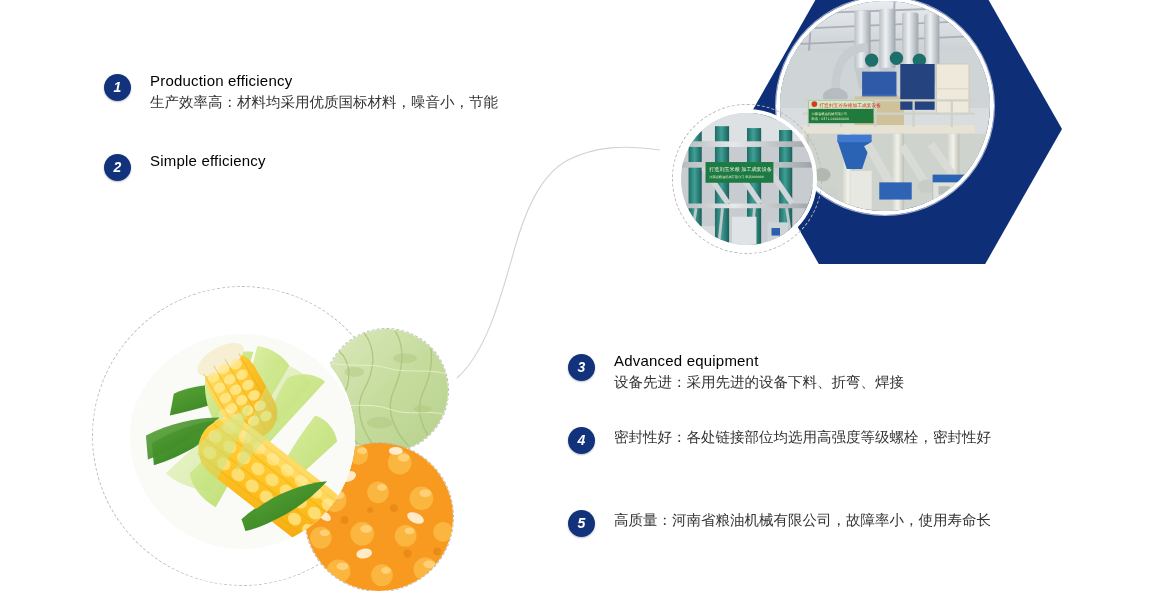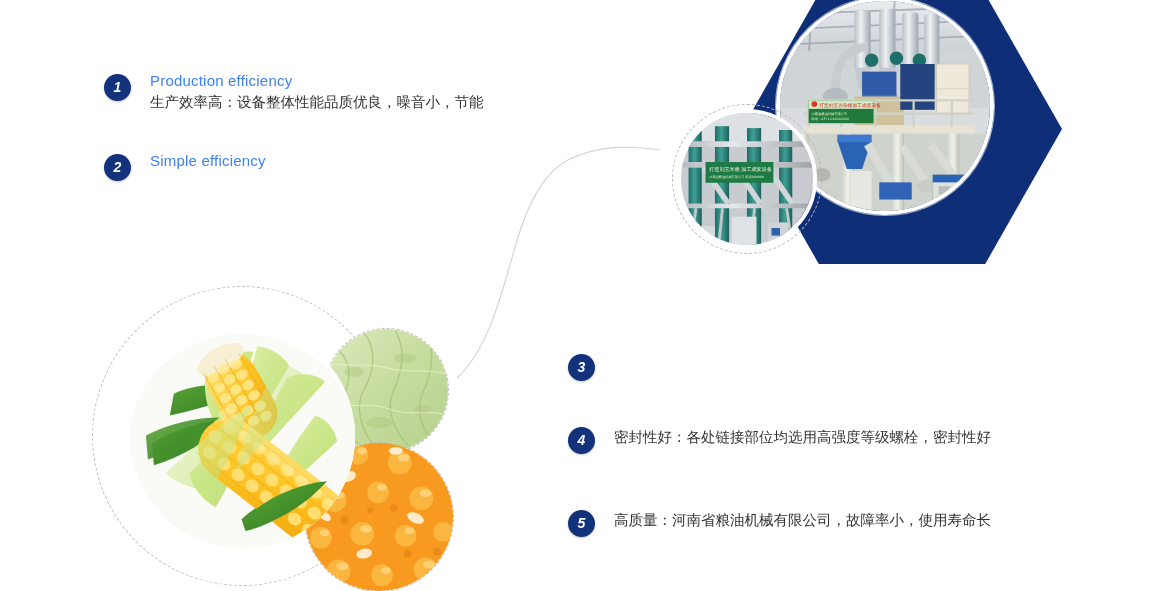--- a/index.html
+++ b/index.html
@@ -24,21 +24,21 @@
     font-size:14px;
     line-height:27px;
     text-align:center;
     flex:0 0 27px;
     box-shadow:0 1px 2px rgba(0,0,0,.25);
     margin-top:2px;
     user-select:none;
   }
   .ftext{margin-left:19px;}
   .fhead{
-    color:#3b82f6;
+    color:#000000;
     font-size:15px;
     line-height:18px;
     letter-spacing:.2px;
     white-space:nowrap;
   }
   .fbody{
     color:#333333;
     font-size:14.5px;
     line-height:21px;
     margin-top:2px;
@@ -498,33 +498,37 @@
         <path d="M126,186 C148,170 174,160 198,158 C178,180 152,196 128,204 Z" fill="url(#leafD)"></path>
         <path d="M16,112 C40,100 66,94 90,94 C68,112 42,128 18,136 Z" fill="url(#leafD)" opacity=".9"></path>
       </svg>
     </div>
   </div>
 
   <div class="feature" id="feat-1">
     <div class="badge">1</div>
     <div class="ftext">
       <div class="fhead">Production efficiency</div>
-      <div class="fbody">生产效率高：设备整体性能品质优良，噪音小，节能</div>
+      <div class="fbody">生产效率高：材料均采用优质国标材料，噪音小，节能</div>
     </div>
   </div>
 
   <div class="feature" id="feat-2">
     <div class="badge">2</div>
     <div class="ftext">
       <div class="fhead">Simple efficiency</div>
     </div>
   </div>
 
   <div class="feature" id="feat-3">
     <div class="badge">3</div>
+    <div class="ftext">
+      <div class="fhead">Advanced equipment</div>
+      <div class="fbody">设备先进：采用先进的设备下料、折弯、焊接</div>
+    </div>
   </div>
 
   <div class="feature" id="feat-4">
     <div class="badge">4</div>
     <div class="ftext">
       <div class="fbody">密封性好：各处链接部位均选用高强度等级螺栓，密封性好</div>
     </div>
   </div>
 
   <div class="feature" id="feat-5">

